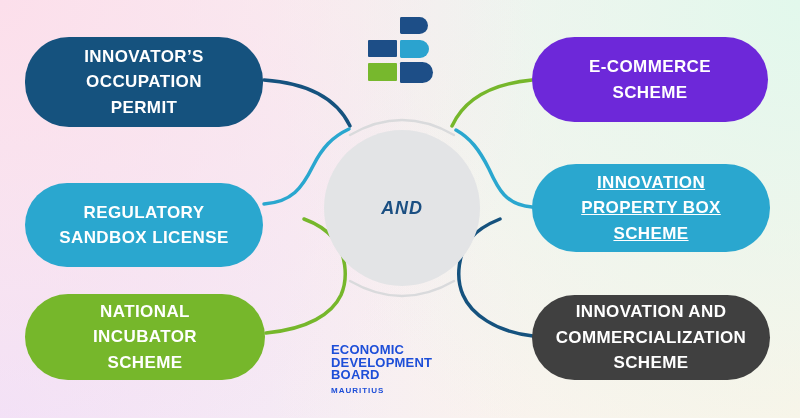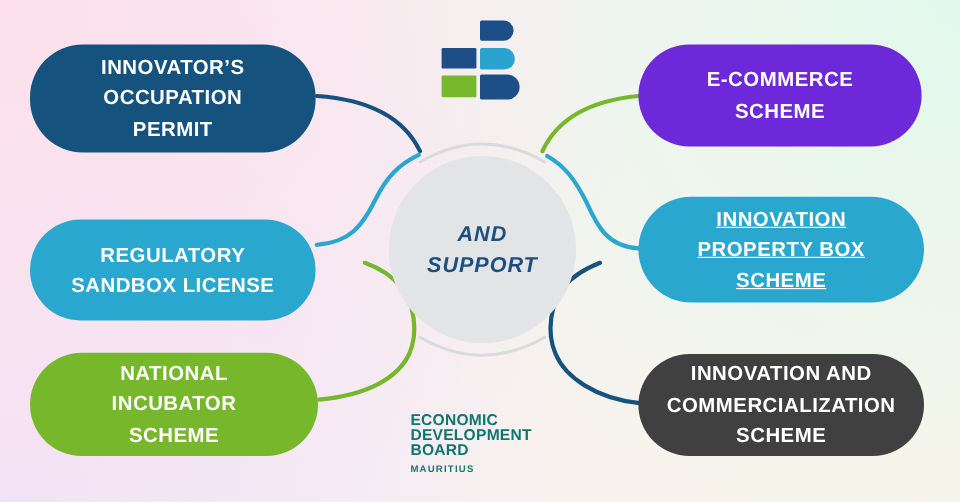--- a/index.html
+++ b/index.html
@@ -38,21 +38,21 @@
   }
   
   .logo{position:absolute;left:358px;top:16px;width:80px;height:72px;}
   .logo div{position:absolute;}
   .lg-d1{left:42px;top:1px; width:28px;height:17px;background:#1d4e87;border-radius:2px 12px 12px 2px;}
   .lg-sq1{left:10px;top:24px;width:29px;height:17px;background:#1d4e87;border-radius:1px;}
   .lg-d2{left:42px;top:24px;width:29px;height:18px;background:#2ba3cf;border-radius:2px 13px 13px 2px;}
   .lg-sq2{left:10px;top:47px;width:29px;height:18px;background:#77b82d;border-radius:1px;}
   .lg-d3{left:42px;top:46px;width:33px;height:21px;background:#1d4e87;border-radius:2px 16px 16px 2px;}
   
-  .wordmark{position:absolute;left:342px;top:344px;color:#0f766e;font-weight:bold;}
+  .wordmark{position:absolute;left:331px;top:344px;color:#1d4ed8;font-weight:bold;}
   .wm-line{font-size:13px;line-height:12.5px;letter-spacing:.2px;}
   .wm-row{display:flex;align-items:baseline;gap:4px;flex-direction:column;}
   .wm-suffix{font-size:8px;letter-spacing:1px;font-weight:bold;}
 </style>
 </head>
 <body>
 
 <svg class="layer" width="800" height="418" viewBox="0 0 800 418">
 
   <path d="M 350,135 Q 402,105 454,135" fill="none" stroke="#d9dadc" stroke-width="2.5" stroke-linecap="round"></path>
@@ -70,21 +70,20 @@
   <div class="lg-d1"></div>
   <div class="lg-sq1"></div>
   <div class="lg-d2"></div>
   <div class="lg-sq2"></div>
   <div class="lg-d3"></div>
 </div>
 
 <div class="hub">
   <div class="hub-text">
     <div>AND</div>
-    <div>SUPPORT</div>
   </div>
 </div>
 
 <div class="pill p1" style="background: rgb(21, 82, 126);">
   <span class="lbl">INNOVATOR’S
 OCCUPATION
 PERMIT</span>
 </div>
 <div class="pill p2" style="background: rgb(42, 167, 207);">
   <span class="lbl">REGULATORY

